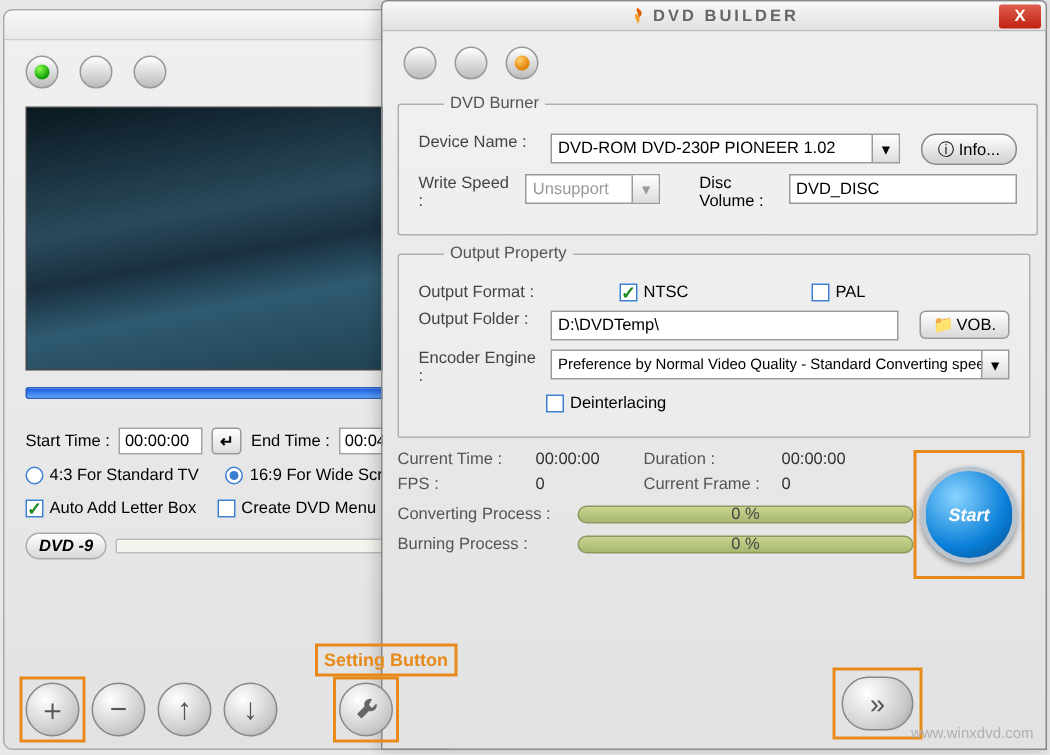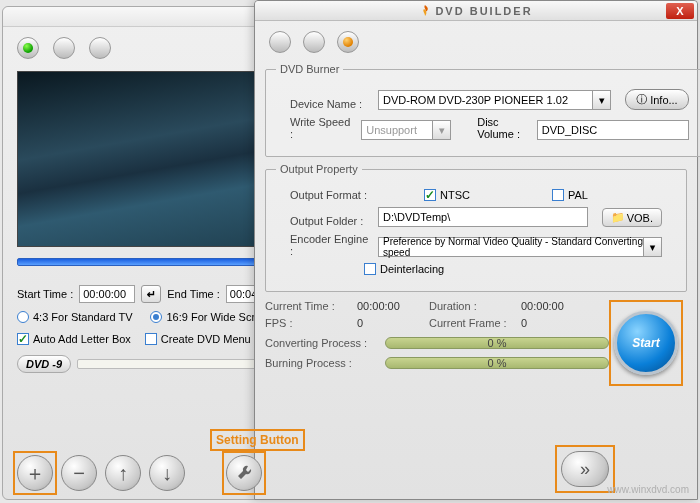--- a/index.html
+++ b/index.html
@@ -51,22 +51,22 @@
     display:flex; align-items:center; justify-content:center; position:relative; border-radius:4px 4px 0 0; }
   .title-label { color:#666; letter-spacing:2px; font-weight:bold; display:flex; align-items:center; gap:4px; }
   .flame-icon { width:12px; height:12px; }
   .close-x { position:absolute; right:3px; top:2px; width:28px; height:16px;
     background:linear-gradient(#e06050,#c02010); color:#fff; font-weight:bold; display:flex; align-items:center; justify-content:center; border-radius:2px; cursor:pointer; }
   .traffic-row-right { padding: 10px 14px 4px; display:flex; gap:12px; }
   .traffic-btn.amber::after { content:''; position:absolute; inset:5px; border-radius:50%;
     background: radial-gradient(circle at 35% 30%, #ffd070, #e08000 70%); }
   
   fieldset { margin: 6px 10px; border:1px solid #b0b0b0; border-radius:2px; padding: 8px 10px 10px; background:rgba(255,255,255,.2); }
-  legend { padding:0 4px; color:#555; }
-  .row { display:flex; align-items:flex-end; margin:6px 14px; gap:6px; }
+  legend { padding:0 4px; color:#555;margin-left:20px; }
+  .row { display:flex; align-items:flex-start; margin:6px 3px; gap:6px; }
   .lbl { width:82px; color:#444; }
   .combo { flex:1; height:20px; border:1px solid #999; background:#fff; display:flex; align-items:center; padding:0 4px; position:relative; }
   .combo-arrow { position:absolute; right:0; top:0; width:18px; height:100%;
     background:linear-gradient(#fff,#ddd); border-left:1px solid #999; display:flex; align-items:center; justify-content:center; }
   .info-btn { margin-left:8px; padding:2px 10px; background:linear-gradient(#fff,#d0d0d0);
     border:1px solid #888; border-radius:10px; display:flex; align-items:center; gap:3px; cursor:pointer; }
   .txt-input { height:20px; border:1px solid #999; background:#fff; padding:0 4px; }
   .folder-btn { margin-left:8px; padding:2px 8px; background:linear-gradient(#fff,#d8d8d8);
     border:1px solid #999; border-radius:4px; font-size:9px; cursor:pointer; display:flex; gap:2px; align-items:center; }
   

